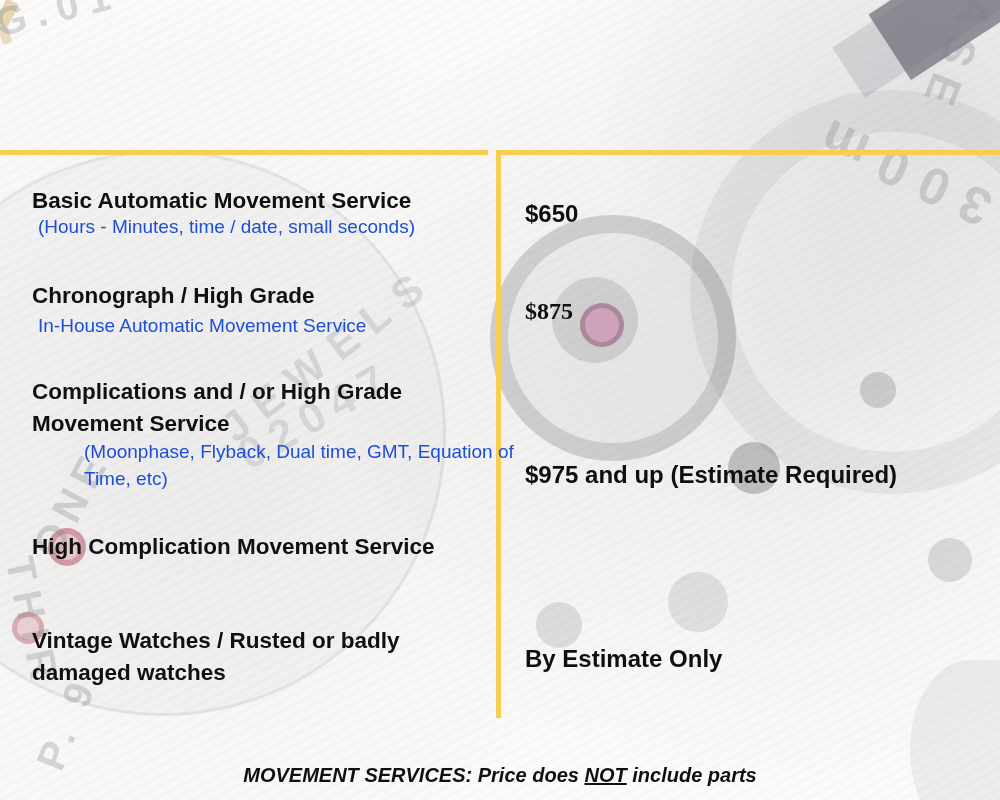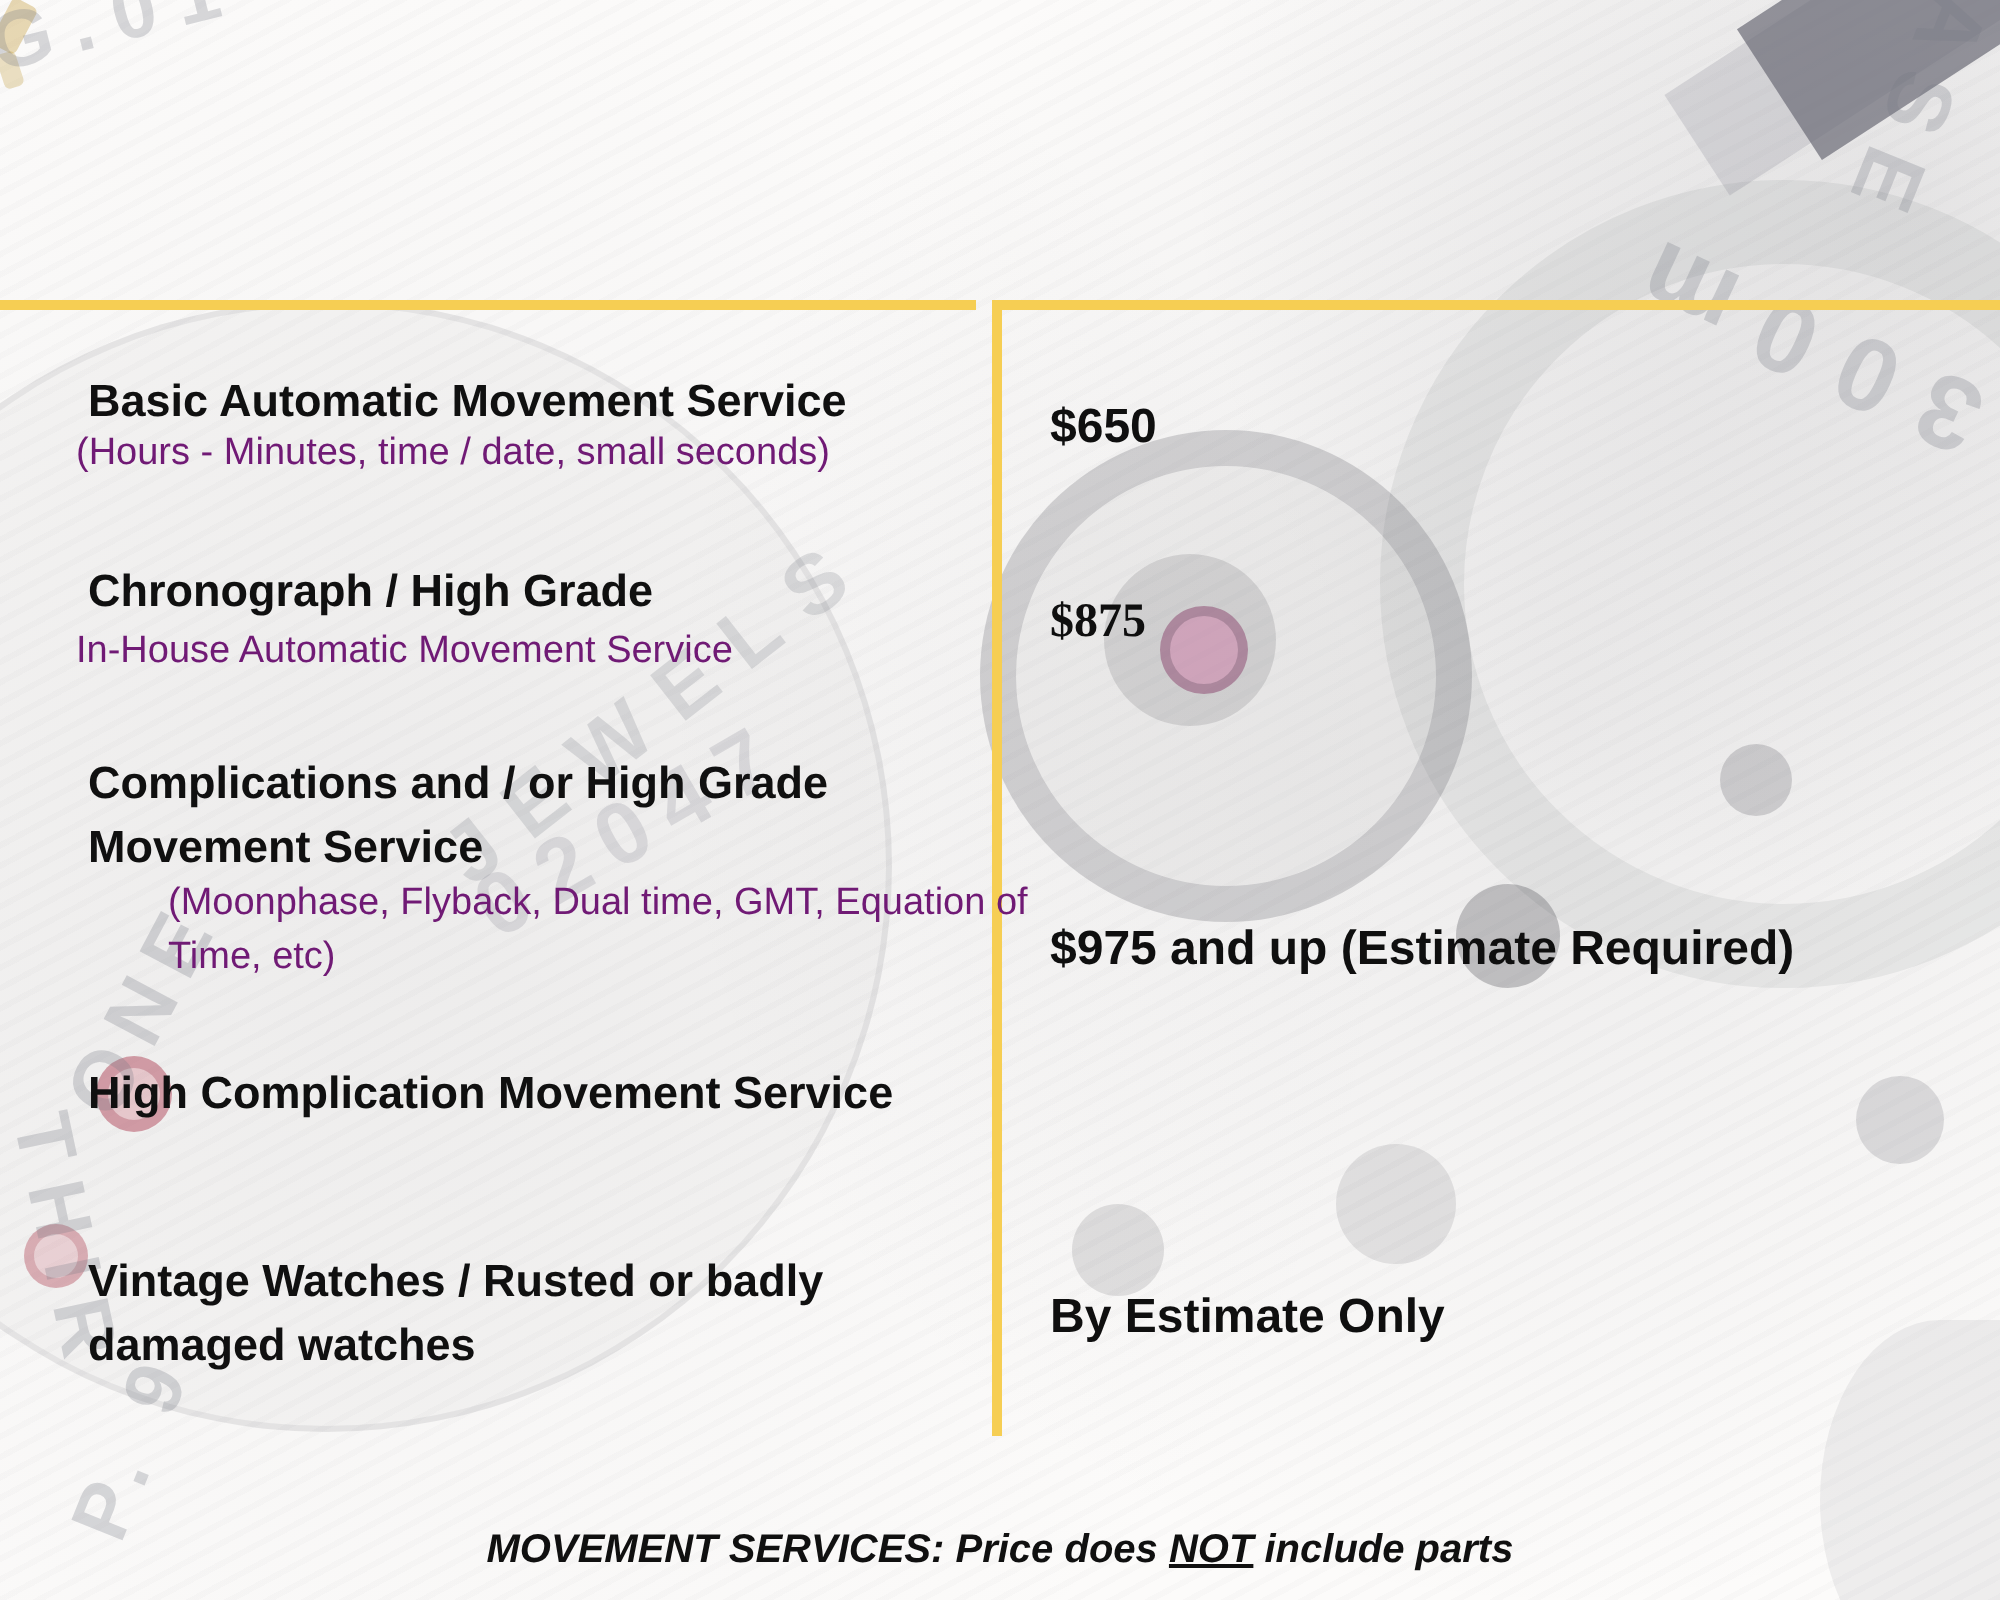--- a/index.html
+++ b/index.html
@@ -54,22 +54,22 @@
   .title {
     display:inline-block; font-size:99px; font-weight:bold; color:#0d0d0d;
     letter-spacing:-1px; white-space:nowrap; line-height:1;
     transform:scaleX(0.53); transform-origin:center top;
   }
 
   .hline-left  { position:absolute; left:0;    top:150px; width:488px; height:5px; background:#F6CE53; }
   .hline-right { position:absolute; left:497px; top:150px; width:503px; height:5px; background:#F6CE53; }
   .vline       { position:absolute; left:496px; top:150px; width:5px;  height:568px; background:#F6CE53; }
 
-  .svc-name  { position:absolute; left:44px; width:460px; font-size:22.5px; font-weight:bold; line-height:32px; color:#101010; }
-  .svc-details { position:absolute; left:38px; width:460px; font-size:19px; font-weight:400; line-height:27px; color:#701a75; }
+  .svc-name  { position:absolute; left:32px; width:460px; font-size:22.5px; font-weight:bold; line-height:32px; color:#101010; }
+  .svc-details { position:absolute; left:38px; width:460px; font-size:19px; font-weight:400; line-height:27px; color:#1d4ed8; }
   .svc-price { position:absolute; left:525px; width:470px; font-size:24px; font-weight:bold; line-height:30px; color:#0f0f0f; }
 
   .name-1 { top:185px; }  .det-1 { top:213px; }  .price-1 { top:199px; }
   .name-2 { top:280px; }  .det-2 { top:312px; }  .price-2 { top:296px;font-family:Liberation Serif, serif; }
   .name-3 { top:376px; }  .det-3 { top:438px;margin-left:46px; }  .price-3 { top:412px;margin-top:48px; }
   .name-4 { top:531px; }  .det-4 { top:561px; }  .price-4 { top:545px; }
   .name-5 { top:625px; }                         .price-5 { top:644px; }
 
   .footer {
     position:absolute; left:0; top:740px; width:1000px; text-align:center;

